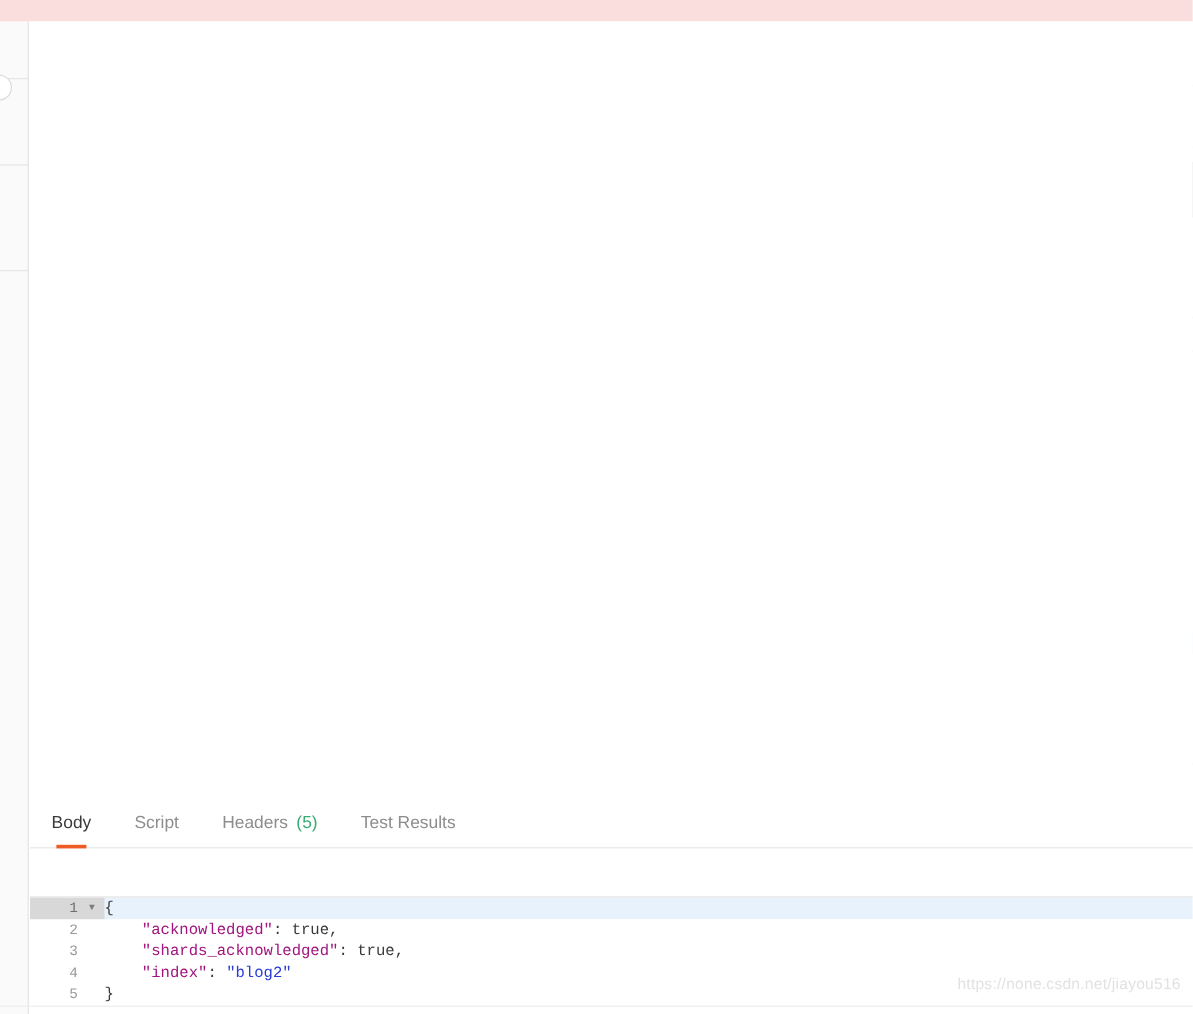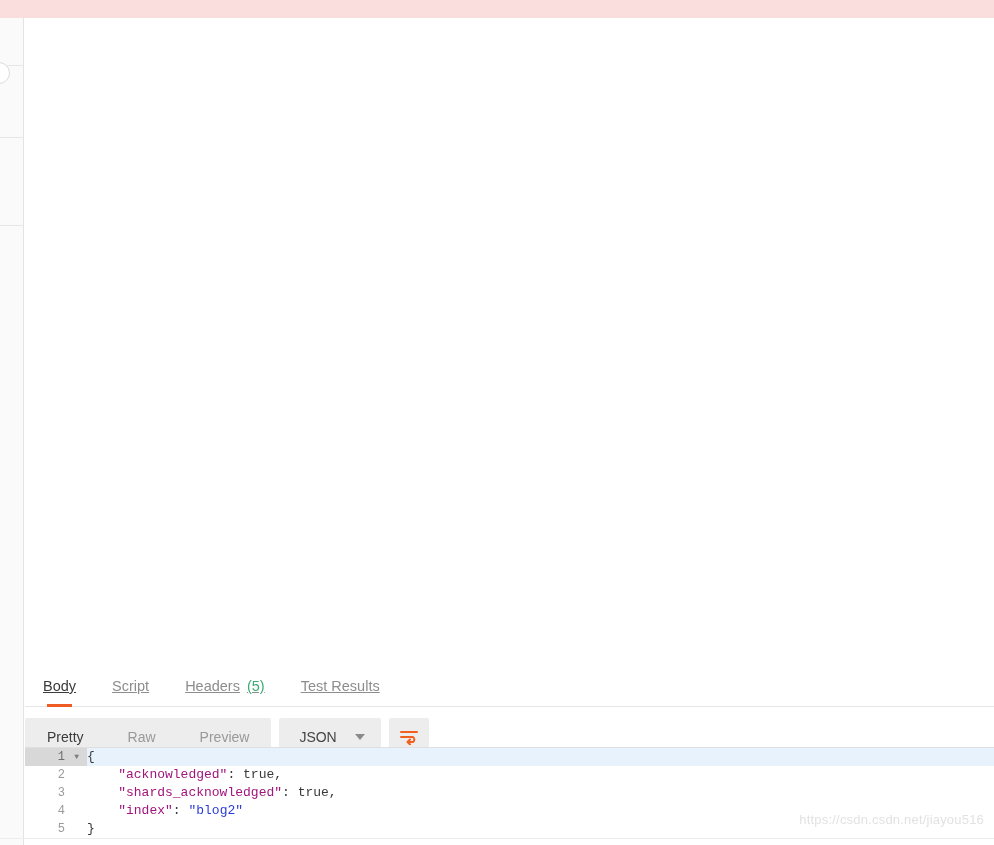--- a/index.html
+++ b/index.html
@@ -88,21 +88,21 @@
   }
   .url-text { font-size:14px; color:#555; }
 
   
   .req-tabs {
     position:absolute; top:183px; left:0; width:969px; height:64px;
     border-bottom:1px solid #e6e6e6; display:flex; align-items:flex-end; padding-left:8px;
   }
   .rtab {
     position:relative; padding:0 22px 15px 22px; font-size:14.5px; color:#8d8d8d; cursor:pointer;
-    display:flex; align-items:flex-start; gap:7px;text-decoration:underline;
+    display:flex; align-items:flex-start; gap:7px;
   }
   .rtab.active { color:#3a3a3a; }
   .rtab.active::after {
     content:""; position:absolute; left:22px; right:22px; bottom:-1px; height:3px; background:#ef5b25;
   }
   .rtab .cnt { color:#3aab72; }
   .rtab .gdot { width:8px;height:8px;border-radius:50%;background:#2fae6a;display:inline-block; }
 
   
   .bodytypes {
@@ -316,45 +316,27 @@
         </div>
         <div class="rtab" style="padding: 0px 18px 12px;">
           <span>Headers</span>
           <span class="cnt">(5)</span>
         </div>
         <div class="rtab" style="padding: 0px 18px 12px;">
           <span>Test Results</span>
         </div>
       </div>
 
-    <div class="resp-toolbar">
-      <div class="seg" id="view-modes">
-          <div class="seg-item active">Pretty</div>
-          <div class="seg-item">Raw</div>
-          <div class="seg-item">Preview</div>
-        </div>
-      <div class="fmt-box">
-        <span class="txt">JSON</span>
-        <span class="caret"></span>
-      </div>
-      <div class="wrap-box">
-        <svg width="20" height="16" viewBox="0 0 20 16">
-          <line x1="2" y1="3" x2="18" y2="3" stroke="#f2601f" stroke-width="2" stroke-linecap="round"></line>
-          <path d="M2 8 H14 a3 3 0 0 1 0 5 H9" fill="none" stroke="#f2601f" stroke-width="2" stroke-linecap="round"></path>
-          <polyline points="11,10.5 8.5,13 11,15.5" fill="none" stroke="#f2601f" stroke-width="2" stroke-linecap="round" stroke-linejoin="round"></polyline>
-        </svg>
-      </div>
-    </div>
   </div>
 
   <div class="resp-editor">
     <div class="editor-inner" id="resp-editor-inner">
         <div class="code-line hl"><span class="gutter">1<span class="fold">▼</span></span><span class="ctext"><span class="p">{</span></span></div>
         <div class="code-line"><span class="gutter">2</span><span class="ctext"><span class="k">    "acknowledged"</span><span class="p">: true,</span></span></div>
         <div class="code-line"><span class="gutter">3</span><span class="ctext"><span class="k">    "shards_acknowledged"</span><span class="p">: true,</span></span></div>
         <div class="code-line"><span class="gutter">4</span><span class="ctext"><span class="k">    "index"</span><span class="p">: </span><span class="s">"blog2"</span></span></div>
         <div class="code-line"><span class="gutter">5</span><span class="ctext"><span class="p">}</span></span></div>
       </div>
   </div>
 
-  <div class="watermark">https://csdn.csdn.net/jiayou516</div>
+  <div class="watermark">https://none.csdn.net/jiayou516</div>
   <div class="bottom-rule"></div>
 </div>
 
 </body></html>

